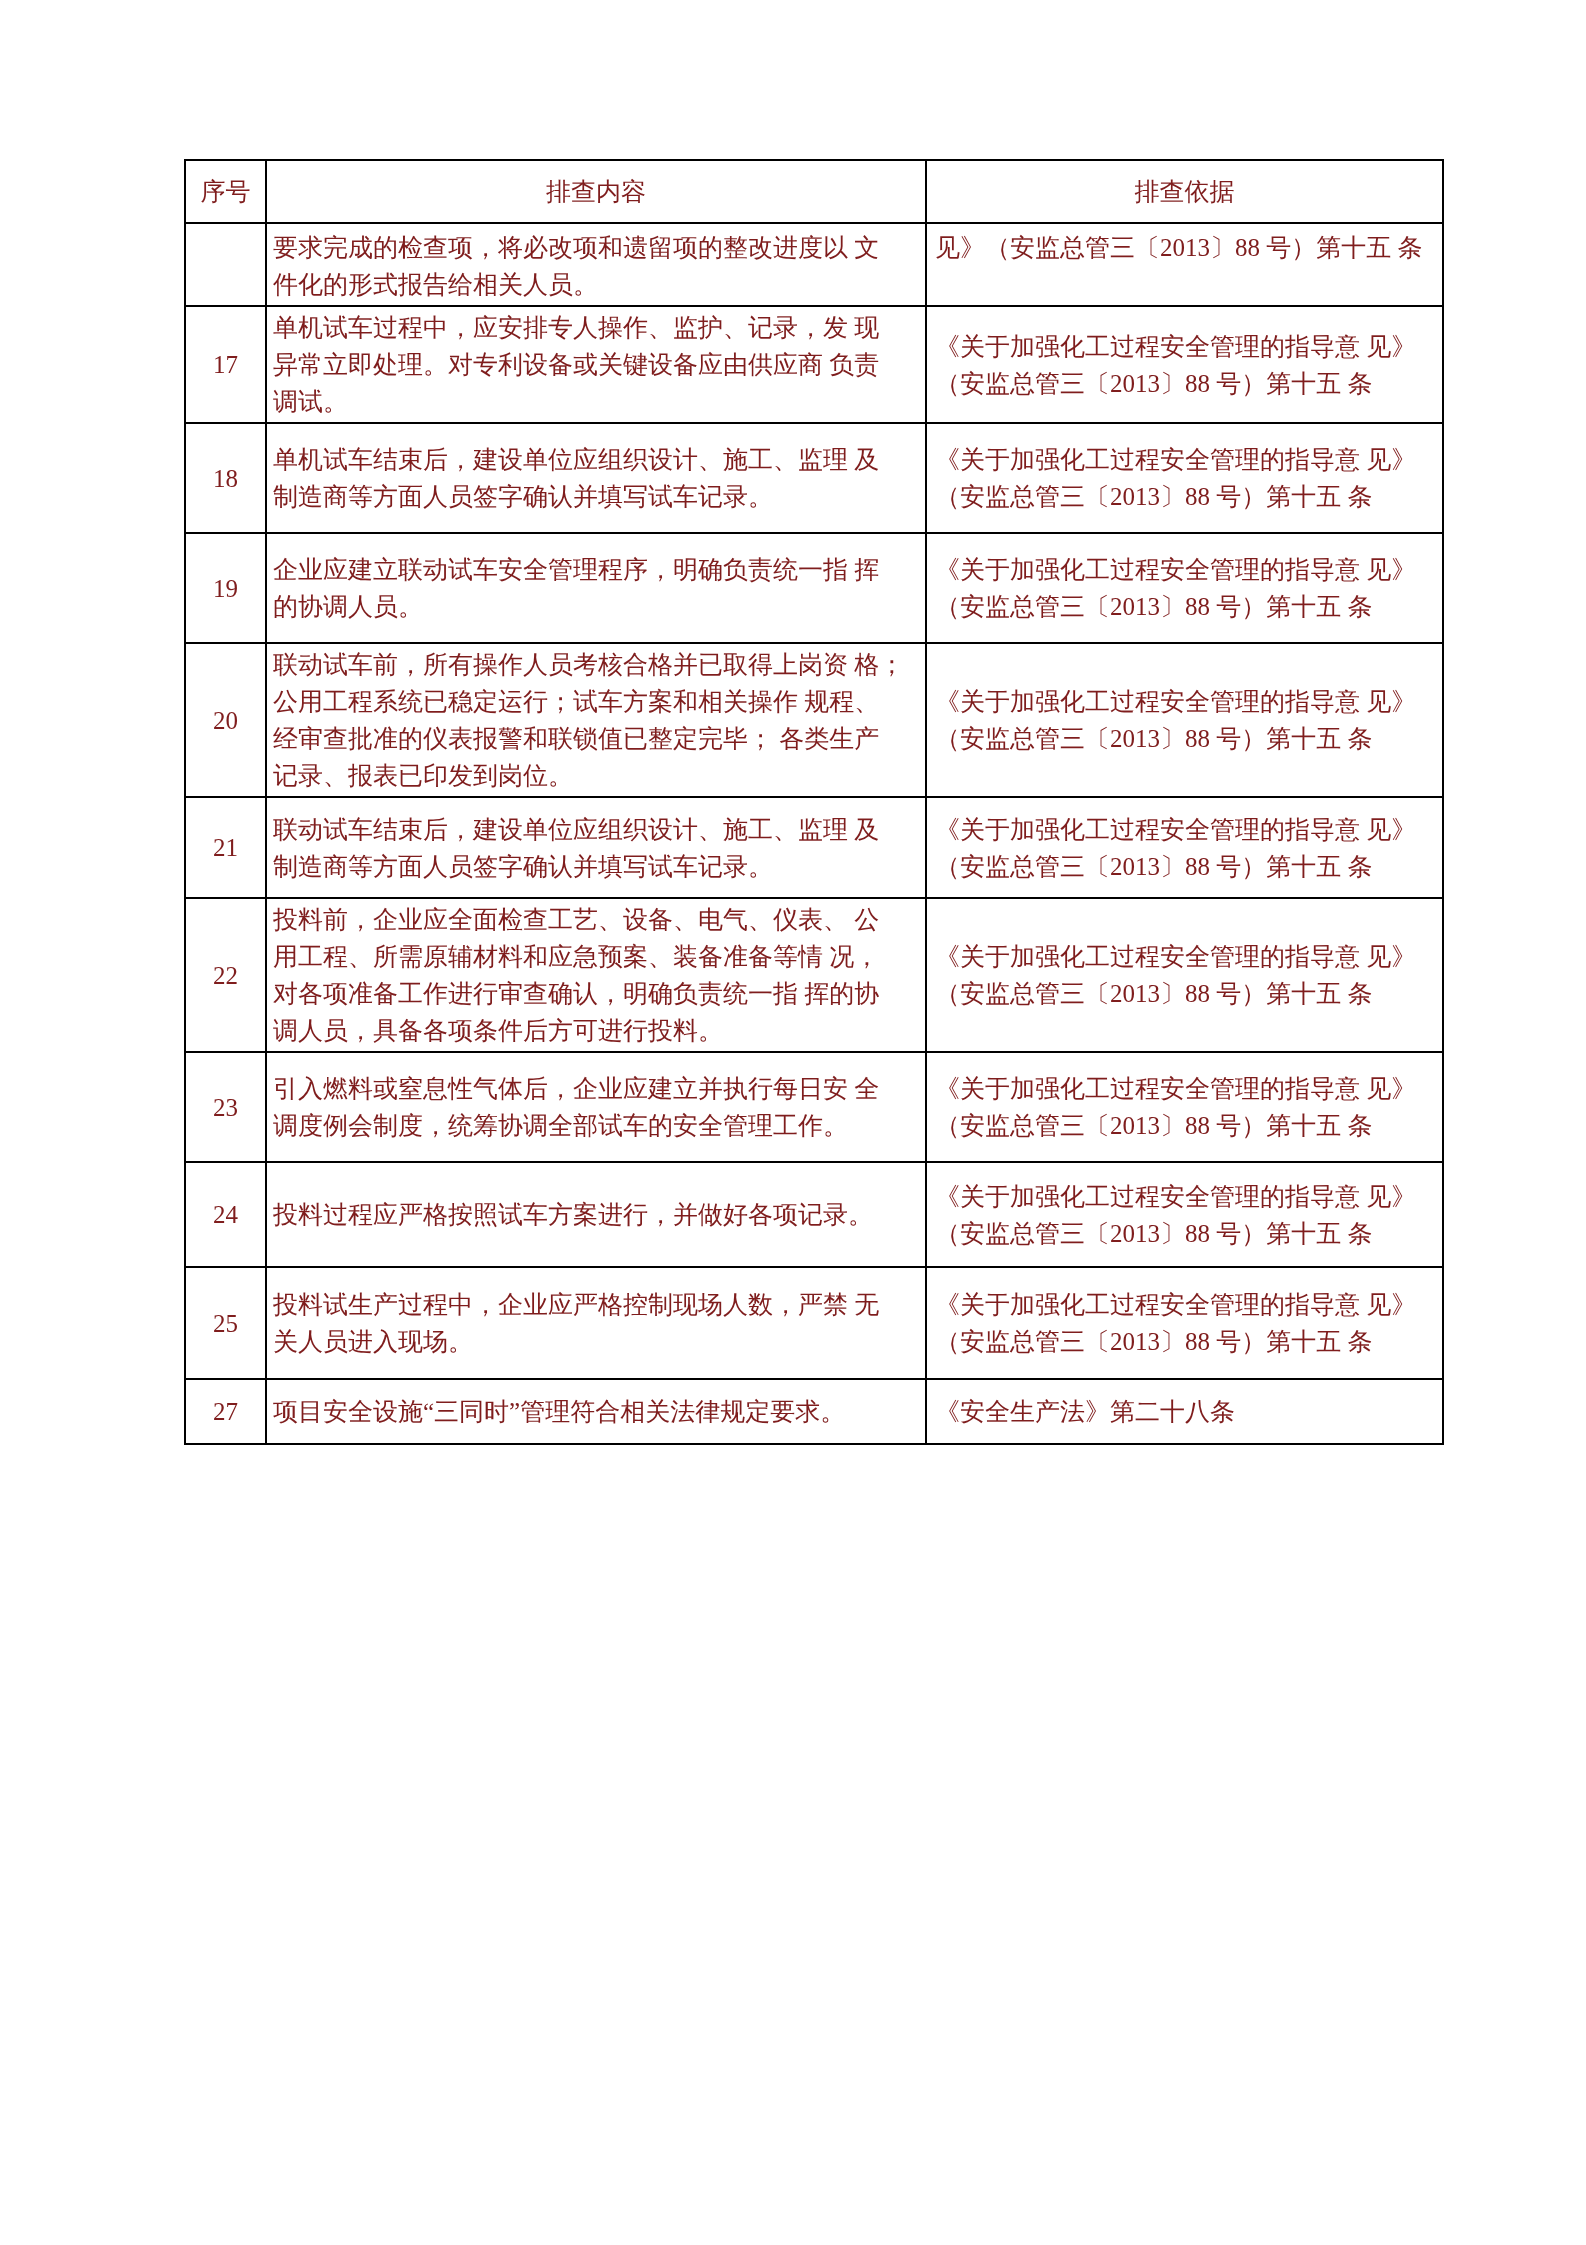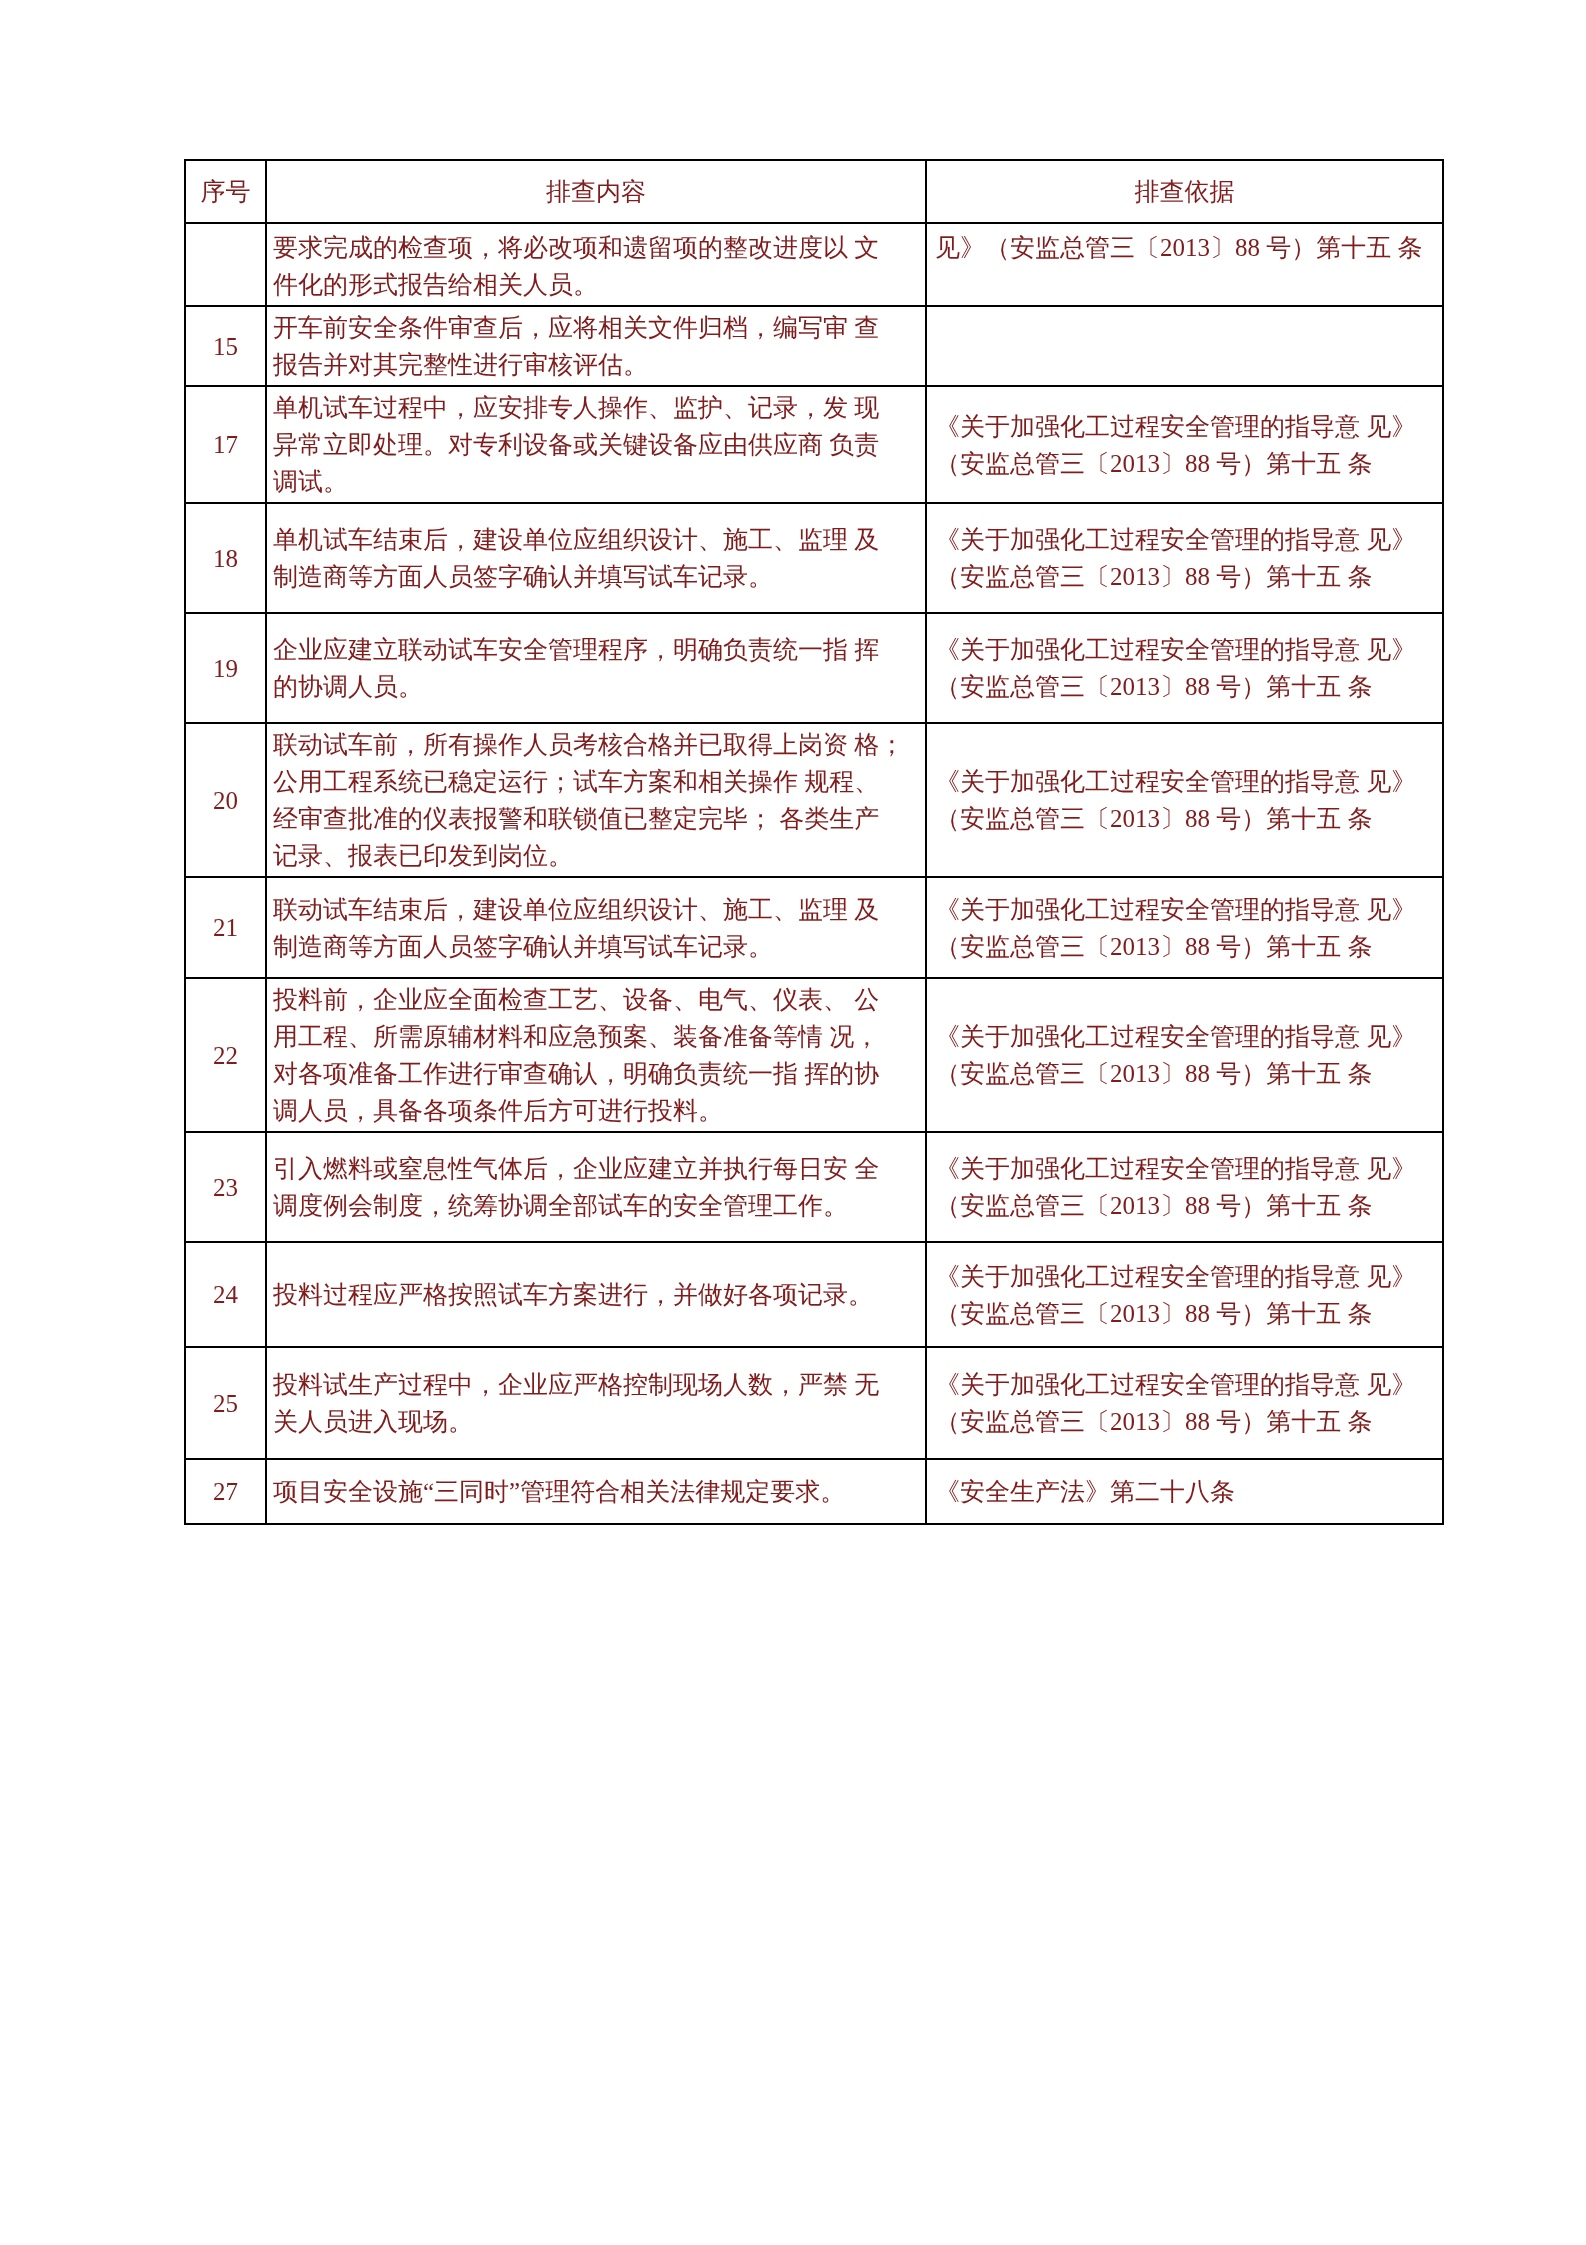--- a/index.html
+++ b/index.html
@@ -76,26 +76,20 @@
         <th class="hdr">排查依据</th>
       </tr>
     </thead>
     <tbody id="table-body">
         <tr class="top-align" style="height: 73px;">
           <td class="no-cell"></td>
           <td class="content-cell">要求完成的检查项，将必改项和遗留项的整改进度以 文
 件化的形式报告给相关人员。</td>
           <td class="basis-cell">见》（安监总管三〔2013〕88 号）第十五 条</td>
         </tr>
-        <tr style="height: 73px;">
-          <td class="no-cell">15</td>
-          <td class="content-cell">开车前安全条件审查后，应将相关文件归档，编写审 查
-报告并对其完整性进行审核评估。</td>
-          <td class="basis-cell"></td>
-        </tr>
         <tr style="height: 107px;">
           <td class="no-cell">17</td>
           <td class="content-cell">单机试车过程中，应安排专人操作、监护、记录，发 现
 异常立即处理。对专利设备或关键设备应由供应商 负责
 调试。</td>
           <td class="basis-cell">《关于加强化工过程安全管理的指导意 见》
 （安监总管三〔2013〕88 号）第十五 条</td>
         </tr>
         <tr style="height: 110px;">
           <td class="no-cell">18</td>

